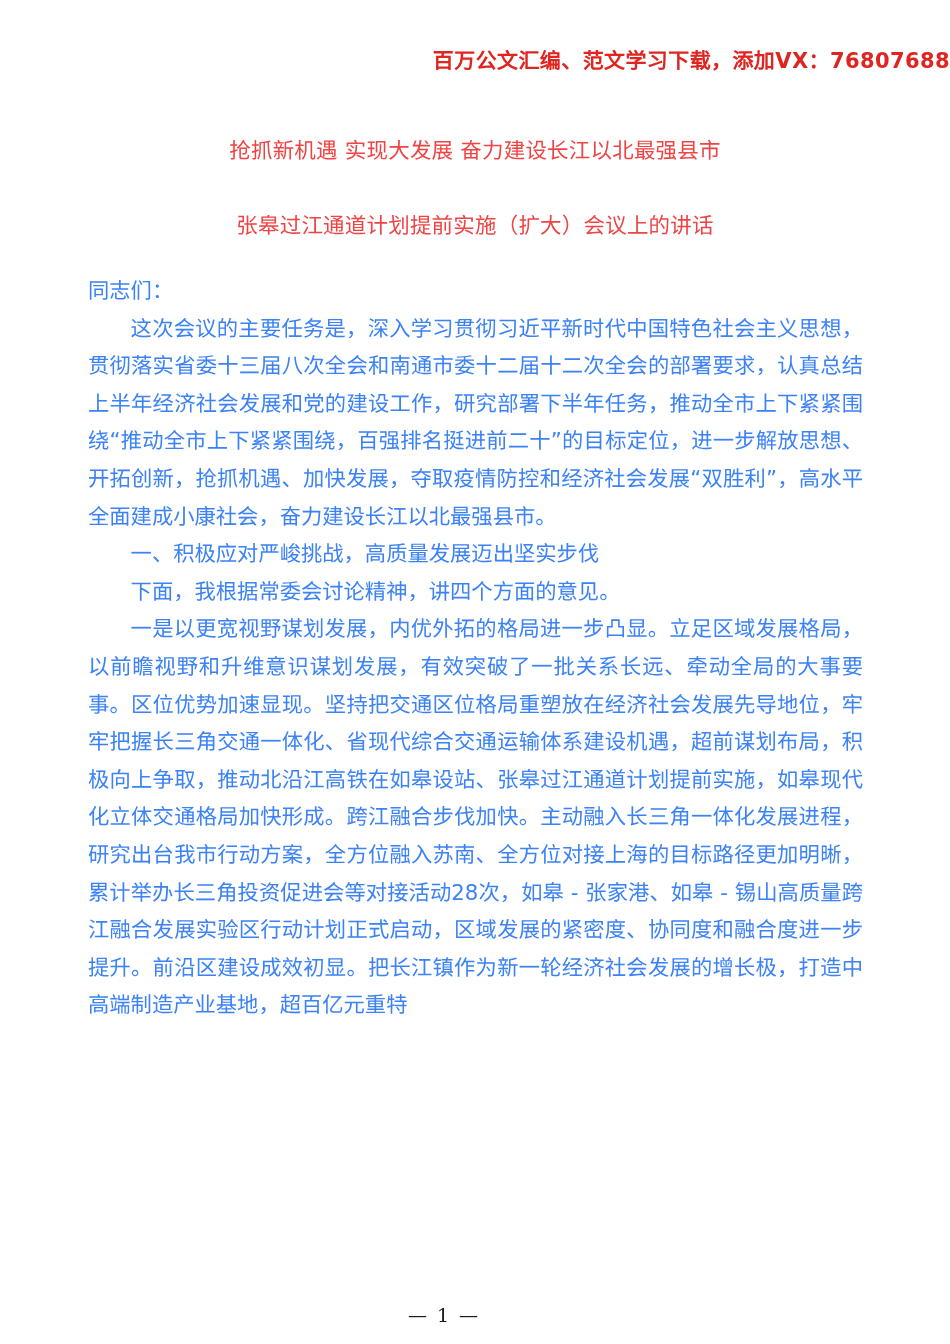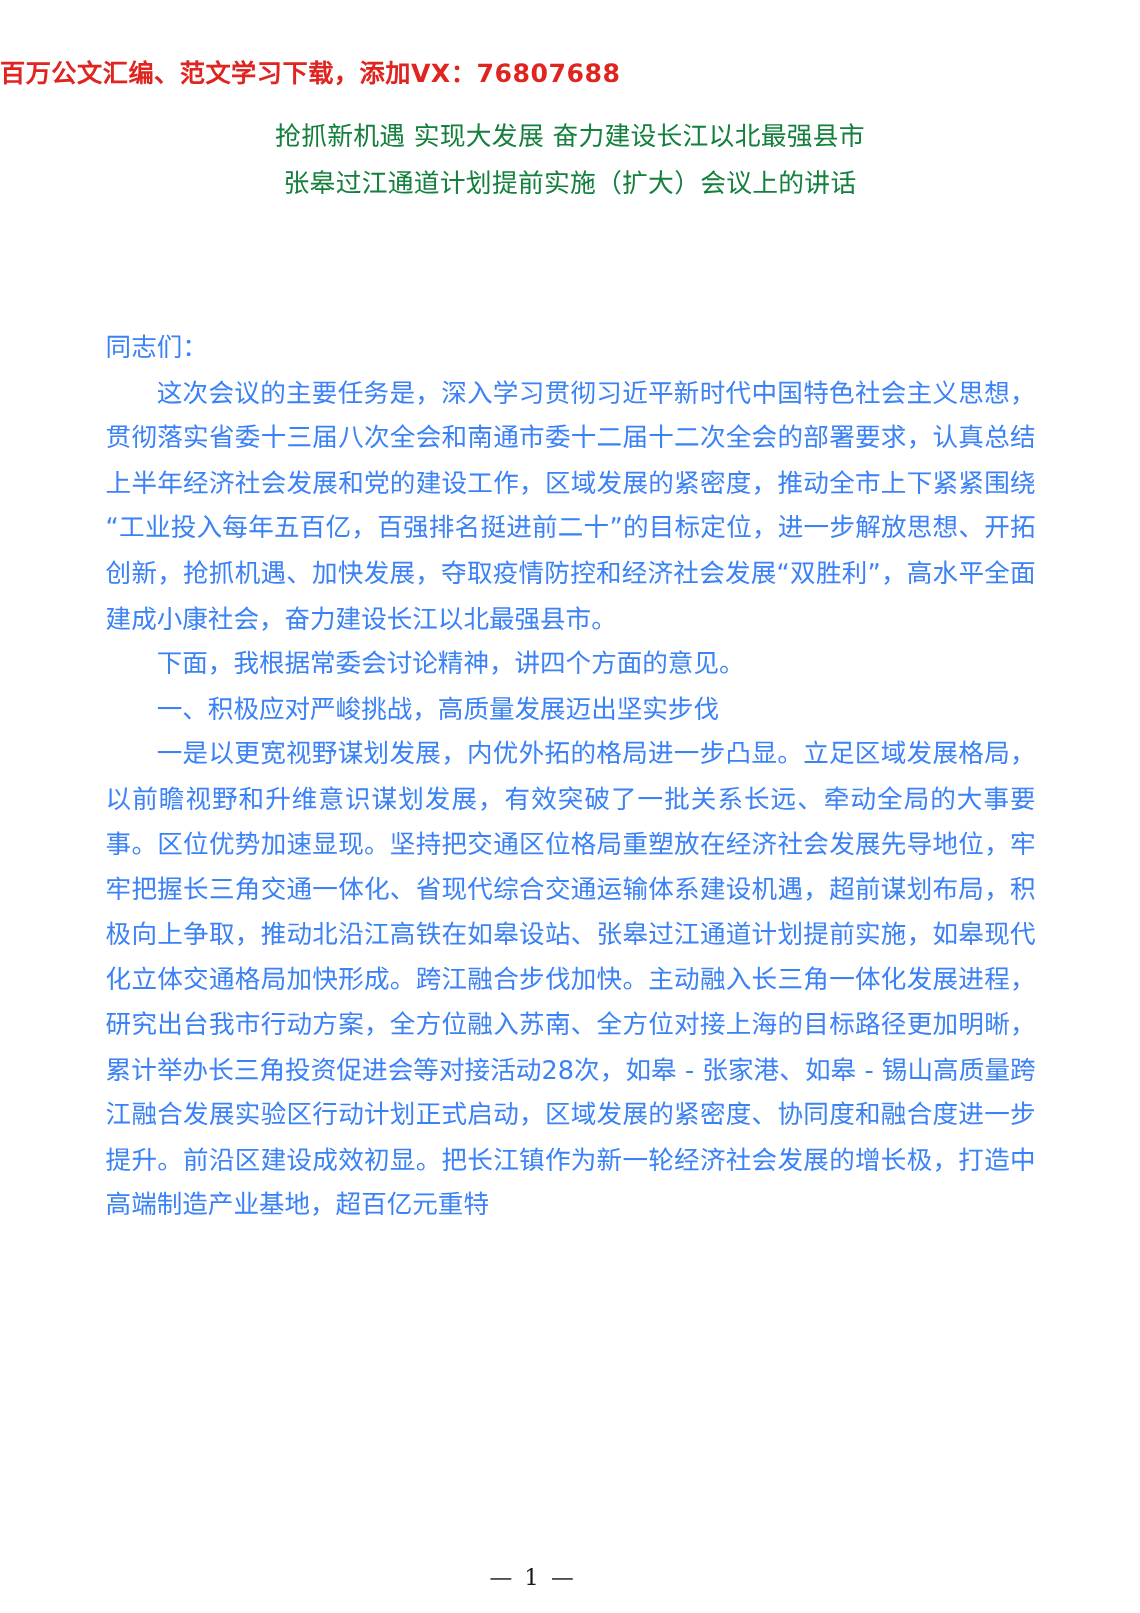--- a/index.html
+++ b/index.html
@@ -19,44 +19,45 @@
     overflow: hidden;
     box-sizing: border-box;
   }
 
   
   .promo {
     position: absolute;
     top: 44px;
     left: 0;
     width: 950px;
-    text-align: left;
+    text-align: right;
     color: #e02420;
     font-size: 21px;
     font-weight: 600;
     letter-spacing: 0.4px;
     white-space: nowrap;
     font-family: "DejaVu Sans", "Liberation Sans", sans-serif;
   }
 
   
   .title-block {
     position: absolute;
     top: 95px;
     left: 0;
     width: 950px;
     text-align: center;
   }
   .title-line {
     font-size: 21.5px;
     line-height: 39px;
-    color: #15803d;
+    color: #ef4444;
     letter-spacing: 0.2px;
     white-space: nowrap;
     font-family: "DejaVu Sans", "Liberation Sans", sans-serif;
+    margin-top: 36px;
   }
 
   
   .body-area {
     position: absolute;
     top: 272px;
     left: 88px;
     width: 775px;
   }
   .para {
@@ -105,25 +106,25 @@
 
   <div class="title-block">
     <div class="title-line">抢抓新机遇  实现大发展  奋力建设长江以北最强县市</div>
     <div class="title-line">张皋过江通道计划提前实施（扩大）会议上的讲话</div>
   </div>
 
   <div class="body-area">
 
     <p class="para noindent">同志们：</p>
 
-    <p class="para indent">这次会议的主要任务是，深入学习贯彻习近平新时代中国特色社会主义思想，贯彻落实省委十三届八次全会和南通市委十二届十二次全会的部署要求，认真总结上半年经济社会发展和党的建设工作，区域发展的紧密度，推动全市上下紧紧围绕“工业投入每年五百亿，百强排名挺进前二十”的目标定位，进一步解放思想、开拓创新，抢抓机遇、加快发展，夺取疫情防控和经济社会发展“双胜利”，高水平全面建成小康社会，奋力建设长江以北最强县市。</p>
+    <p class="para indent">这次会议的主要任务是，深入学习贯彻习近平新时代中国特色社会主义思想，贯彻落实省委十三届八次全会和南通市委十二届十二次全会的部署要求，认真总结上半年经济社会发展和党的建设工作，研究部署下半年任务，推动全市上下紧紧围绕“推动全市上下紧紧围绕，百强排名挺进前二十”的目标定位，进一步解放思想、开拓创新，抢抓机遇、加快发展，夺取疫情防控和经济社会发展“双胜利”，高水平全面建成小康社会，奋力建设长江以北最强县市。</p>
+
+    <p class="para indent">一、积极应对严峻挑战，高质量发展迈出坚实步伐</p>
 
     <p class="para indent">下面，我根据常委会讨论精神，讲四个方面的意见。</p>
-
-    <p class="para indent">一、积极应对严峻挑战，高质量发展迈出坚实步伐</p>
 
 
     <p class="para indent"><b class="lead">一是以更宽视野谋划发展，内优外拓的格局进一步凸显。</b><span>立足区域发展格局，以前瞻视野和升维意识谋划发展，有效突破了一批关系长远、牵动全局的大事要事。区位优势加速显现。坚持把交通区位格局重塑放在经济社会发展先导地位，牢牢把握长三角交通一体化、省现代综合交通运输体系建设机遇，超前谋划布局，积极向上争取，推动北沿江高铁在如皋设站、张皋过江通道计划提前实施，如皋现代化立体交通格局加快形成。跨江融合步伐加快。主动融入长三角一体化发展进程，研究出台我市行动方案，全方位融入苏南、全方位对接上海的目标路径更加明晰，累计举办长三角投资促进会等对接活动28次，如皋 - 张家港、如皋 - 锡山高质量跨江融合发展实验区行动计划正式启动，区域发展的紧密度、协同度和融合度进一步提升。前沿区建设成效初显。把长江镇作为新一轮经济社会发展的增长极，打造中高端制造产业基地，超百亿元重特</span></p>
 
   </div>
 
   <div class="footer">
     <span class="page-num">— 1 —</span>
   </div>
 

